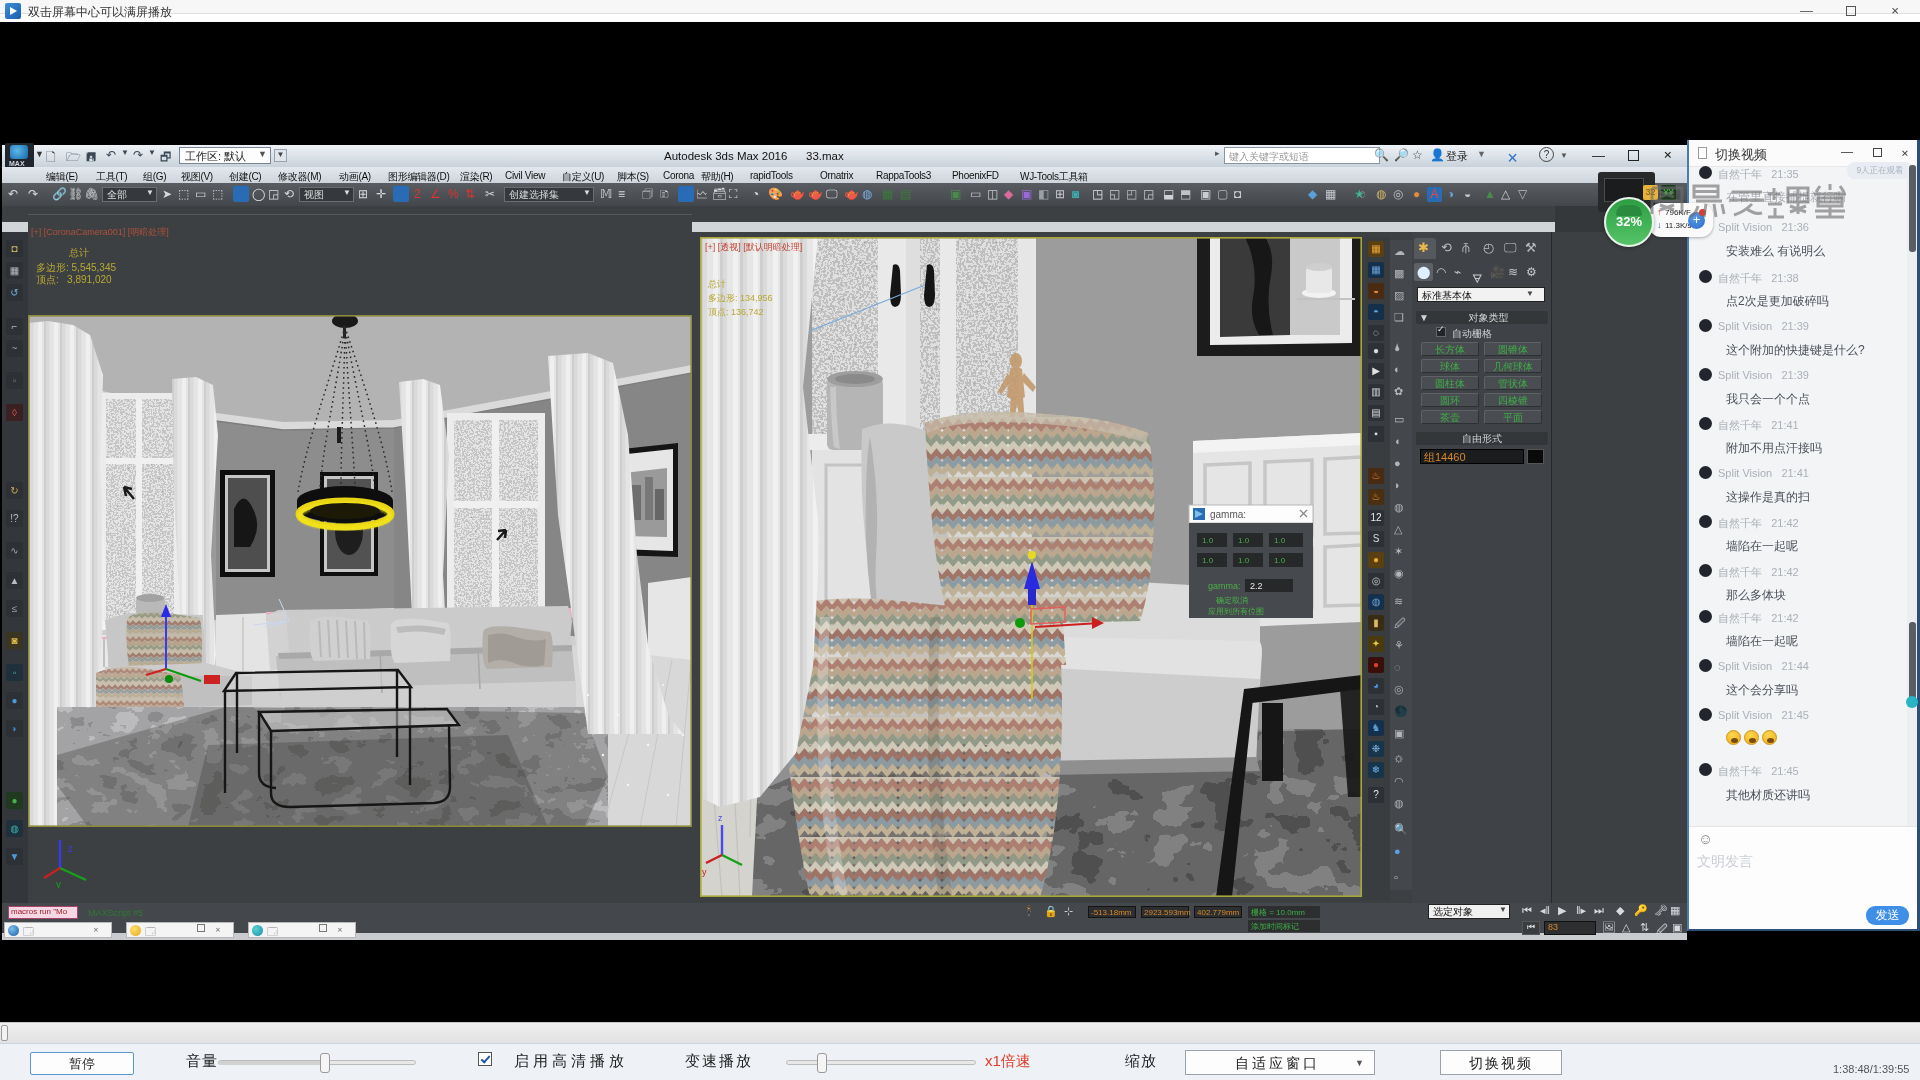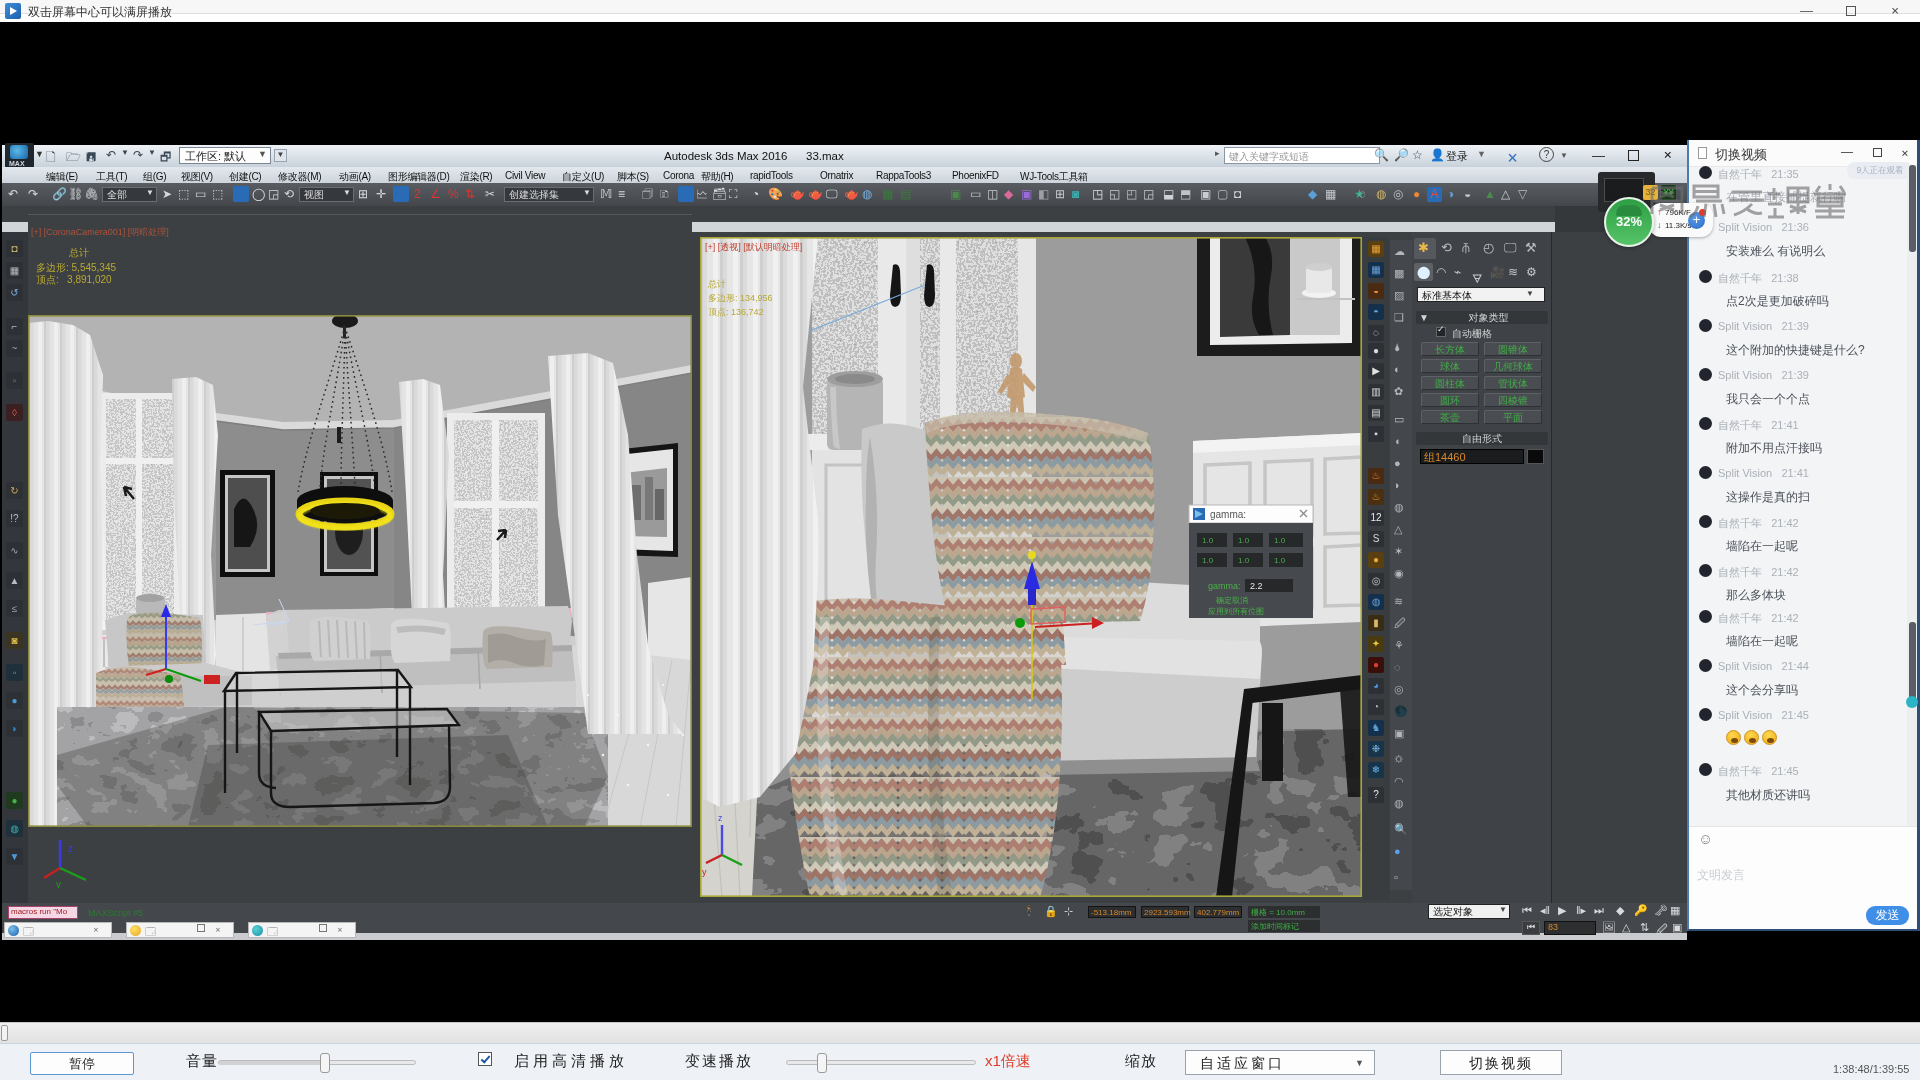--- a/index.html
+++ b/index.html
@@ -849,21 +849,21 @@
       <div class="cavatar" style="left:10px;top:623px"></div>
         <span class="cname" style="left:29px;top:624px">自然千年&nbsp;&nbsp;&nbsp;21:45</span>
         <span class="cmsg" style="left:37px;top:647px">其他材质还讲吗</span>
     </div>
     <div class="abs" style="left:218px;top:25px;width:10px;height:661px;background:#eceef0"></div>
     <div class="abs" style="left:220px;top:25px;width:7px;height:87px;background:#585d66;border-radius:3px"></div>
     <div class="abs" style="left:220px;top:482px;width:7px;height:78px;background:#585d66;border-radius:3px"></div>
     <div class="abs" style="left:217px;top:556px;width:12px;height:12px;background:#2ab5c5;border-radius:50%"></div>
     <div class="abs" id="chatinput">
       <div class="abs" style="left:9px;top:3px;font-size:15px;color:#888">☺</div>
-      <div class="abs" style="left:8px;top:40px;font-size:12px;color:#c9cdd3">文明发言</div>
+      <div class="abs" style="left:8px;top:26px;font-size:14px;color:#c9cdd3">文明发言</div>
     </div>
     <div class="abs" id="send">发送</div>
   </div>
 
   <div class="abs" style="left:1598px;top:172px;width:57px;height:40px;background:#27292b;border-radius:3px">
     <div class="abs" style="left:6px;top:6px;width:40px;height:24px;background:#1a1c1e;border:1px solid #4a4c4e"></div>
   </div>
   <div class="abs" style="left:1643px;top:185px;width:15px;height:15px;background:#e8b33a;border-radius:2px;color:#7a5a10;font-size:9px;text-align:center;line-height:15px">32</div>
   <div class="abs" style="left:1661px;top:185px;width:15px;height:15px;background:#1a3a1a;border-radius:2px;color:#4ad04a;font-size:9px;text-align:center;line-height:15px">¥¥</div>
   <div class="abs" style="left:1649px;top:203px;width:64px;height:34px;background:#fafafa;border-radius:12px;box-shadow:0 1px 3px rgba(0,0,0,.3)">
@@ -898,17 +898,17 @@
     <div class="abs" style="left:219px;top:17px;width:104px;height:4px;background:#d2d2d2"></div>
     <div class="shandle" style="left:320px;top:9px"></div>
     <div class="abs" style="left:478px;top:8px;width:14px;height:14px;border:1.5px solid #555;background:#fff"></div>
     <div class="ck" style="left:481px;top:12px"></div>
     <div class="abs" style="left:514px;top:8px;font-size:15px;letter-spacing:4px">启用高清播放</div>
     <div class="abs" style="left:685px;top:8px;font-size:15px;letter-spacing:2px">变速播放</div>
     <div class="slider" style="left:786px;top:16px;width:190px"></div>
     <div class="shandle" style="left:817px;top:9px"></div>
     <div class="abs" style="left:985px;top:8px;color:#e03c28;font-size:15px">x1倍速</div>
     <div class="abs" style="left:1125px;top:8px;font-size:15px;letter-spacing:1px">缩放</div>
-    <div class="cbtn" style="left:1185px;top:6px;width:190px;height:25px;border:1px solid #9aa2ac;text-align:left;padding-left:14px;line-height:24px"><span style="font-size:14px;letter-spacing:3px">自适应窗口</span><span style="float:right;margin-right:10px;color:#555;font-size:9px">▼</span></div>
+    <div class="cbtn" style="left:1185px;top:6px;width:190px;height:25px;border:1px solid #9aa2ac;text-align:center;padding-left:14px;line-height:24px"><span style="font-size:14px;letter-spacing:3px">自适应窗口</span><span style="float:right;margin-right:10px;color:#555;font-size:9px">▼</span></div>
     <div class="cbtn" style="left:1440px;top:6px;width:122px;height:25px;border:1px solid #9aa2ac;line-height:24px;font-size:14px;letter-spacing:2px">切换视频</div>
     <div class="abs" style="left:1833px;top:19px;color:#555;font-size:11px">1:38:48/1:39:55</div>
   </div>
 </div>
 
 </body></html>

